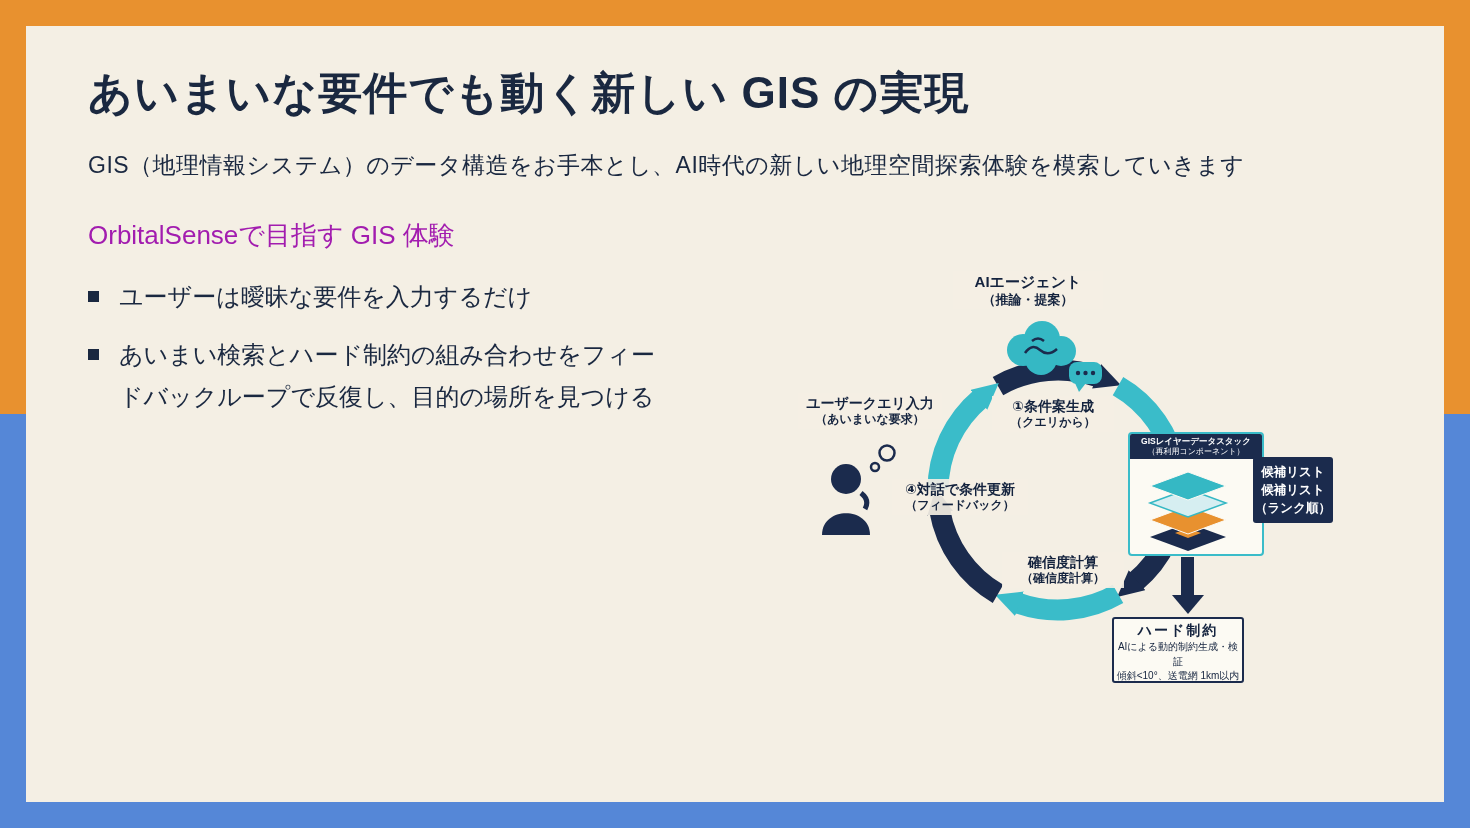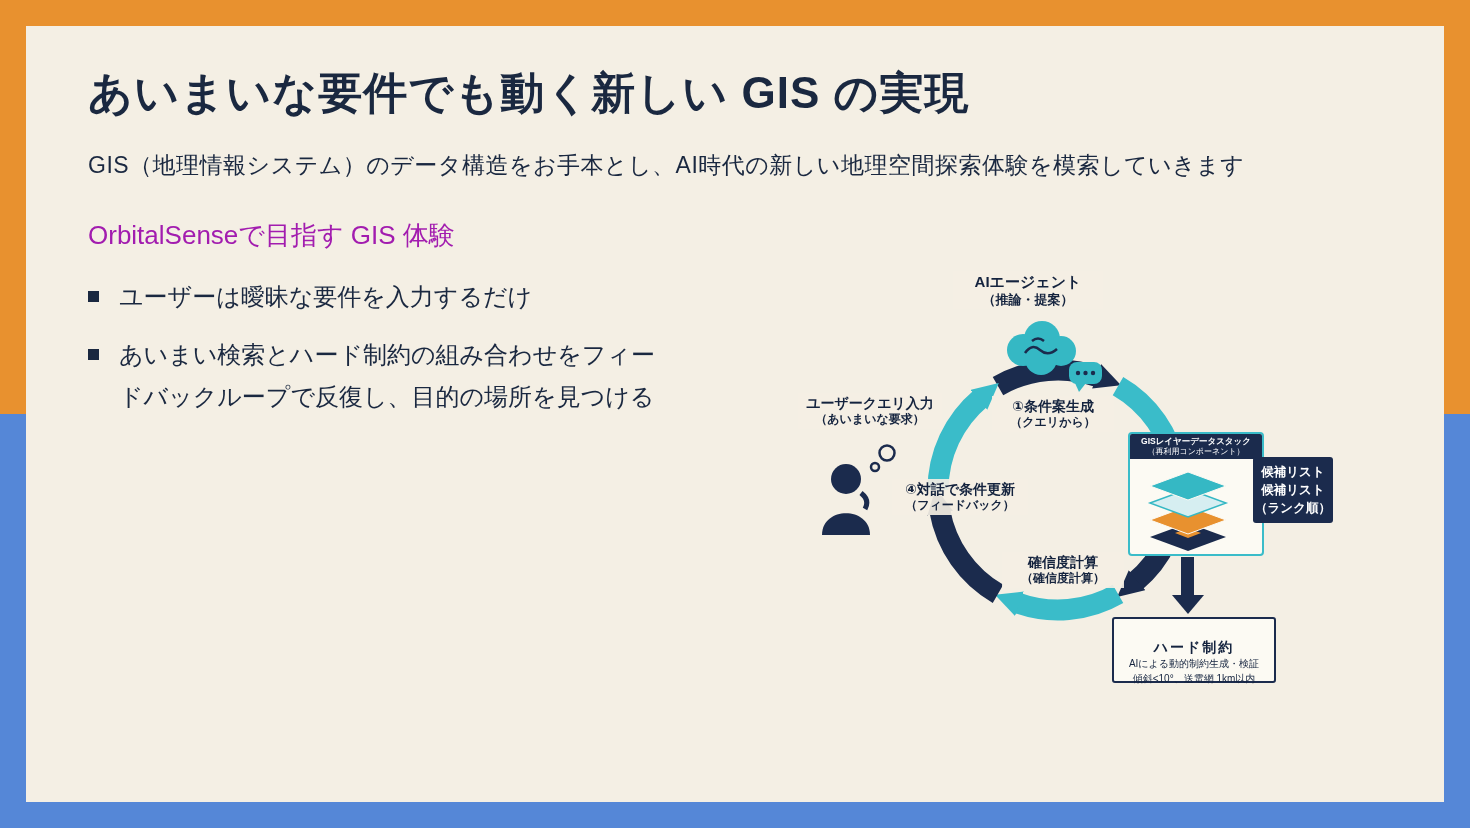--- a/index.html
+++ b/index.html
@@ -64,23 +64,23 @@
 
   .candidates-box {
     position:absolute; left:473px; top:202px; width:80px; height:66px;
     background:#1B2B4D; color:#fff; text-align:center;
     font-size:12.5px; font-weight:700; line-height:1.45;
     display:flex; flex-direction:column; justify-content:center;
     border-radius:3px;
   }
 
   .hard-box {
-    position:absolute; left:332px; top:362px; width:164px; height:66px;
+    position:absolute; left:332px; top:362px; width:132px; height:66px;
     background:#FCFAF3; border:2px solid #1B2B4D; border-radius:3px;
-    text-align:center; padding-top:20px;
+    text-align:center; padding-top:3px;
   }
   .hard-title { font-size:14px; font-weight:800; color:#14233E; letter-spacing:2px; }
   .hard-line { font-size:10px; font-weight:400; color:#14233E; line-height:1.45;text-align:center; }
 </style>
 </head>
 <body>
 
 <div class="slide">
   <div class="content">
 

